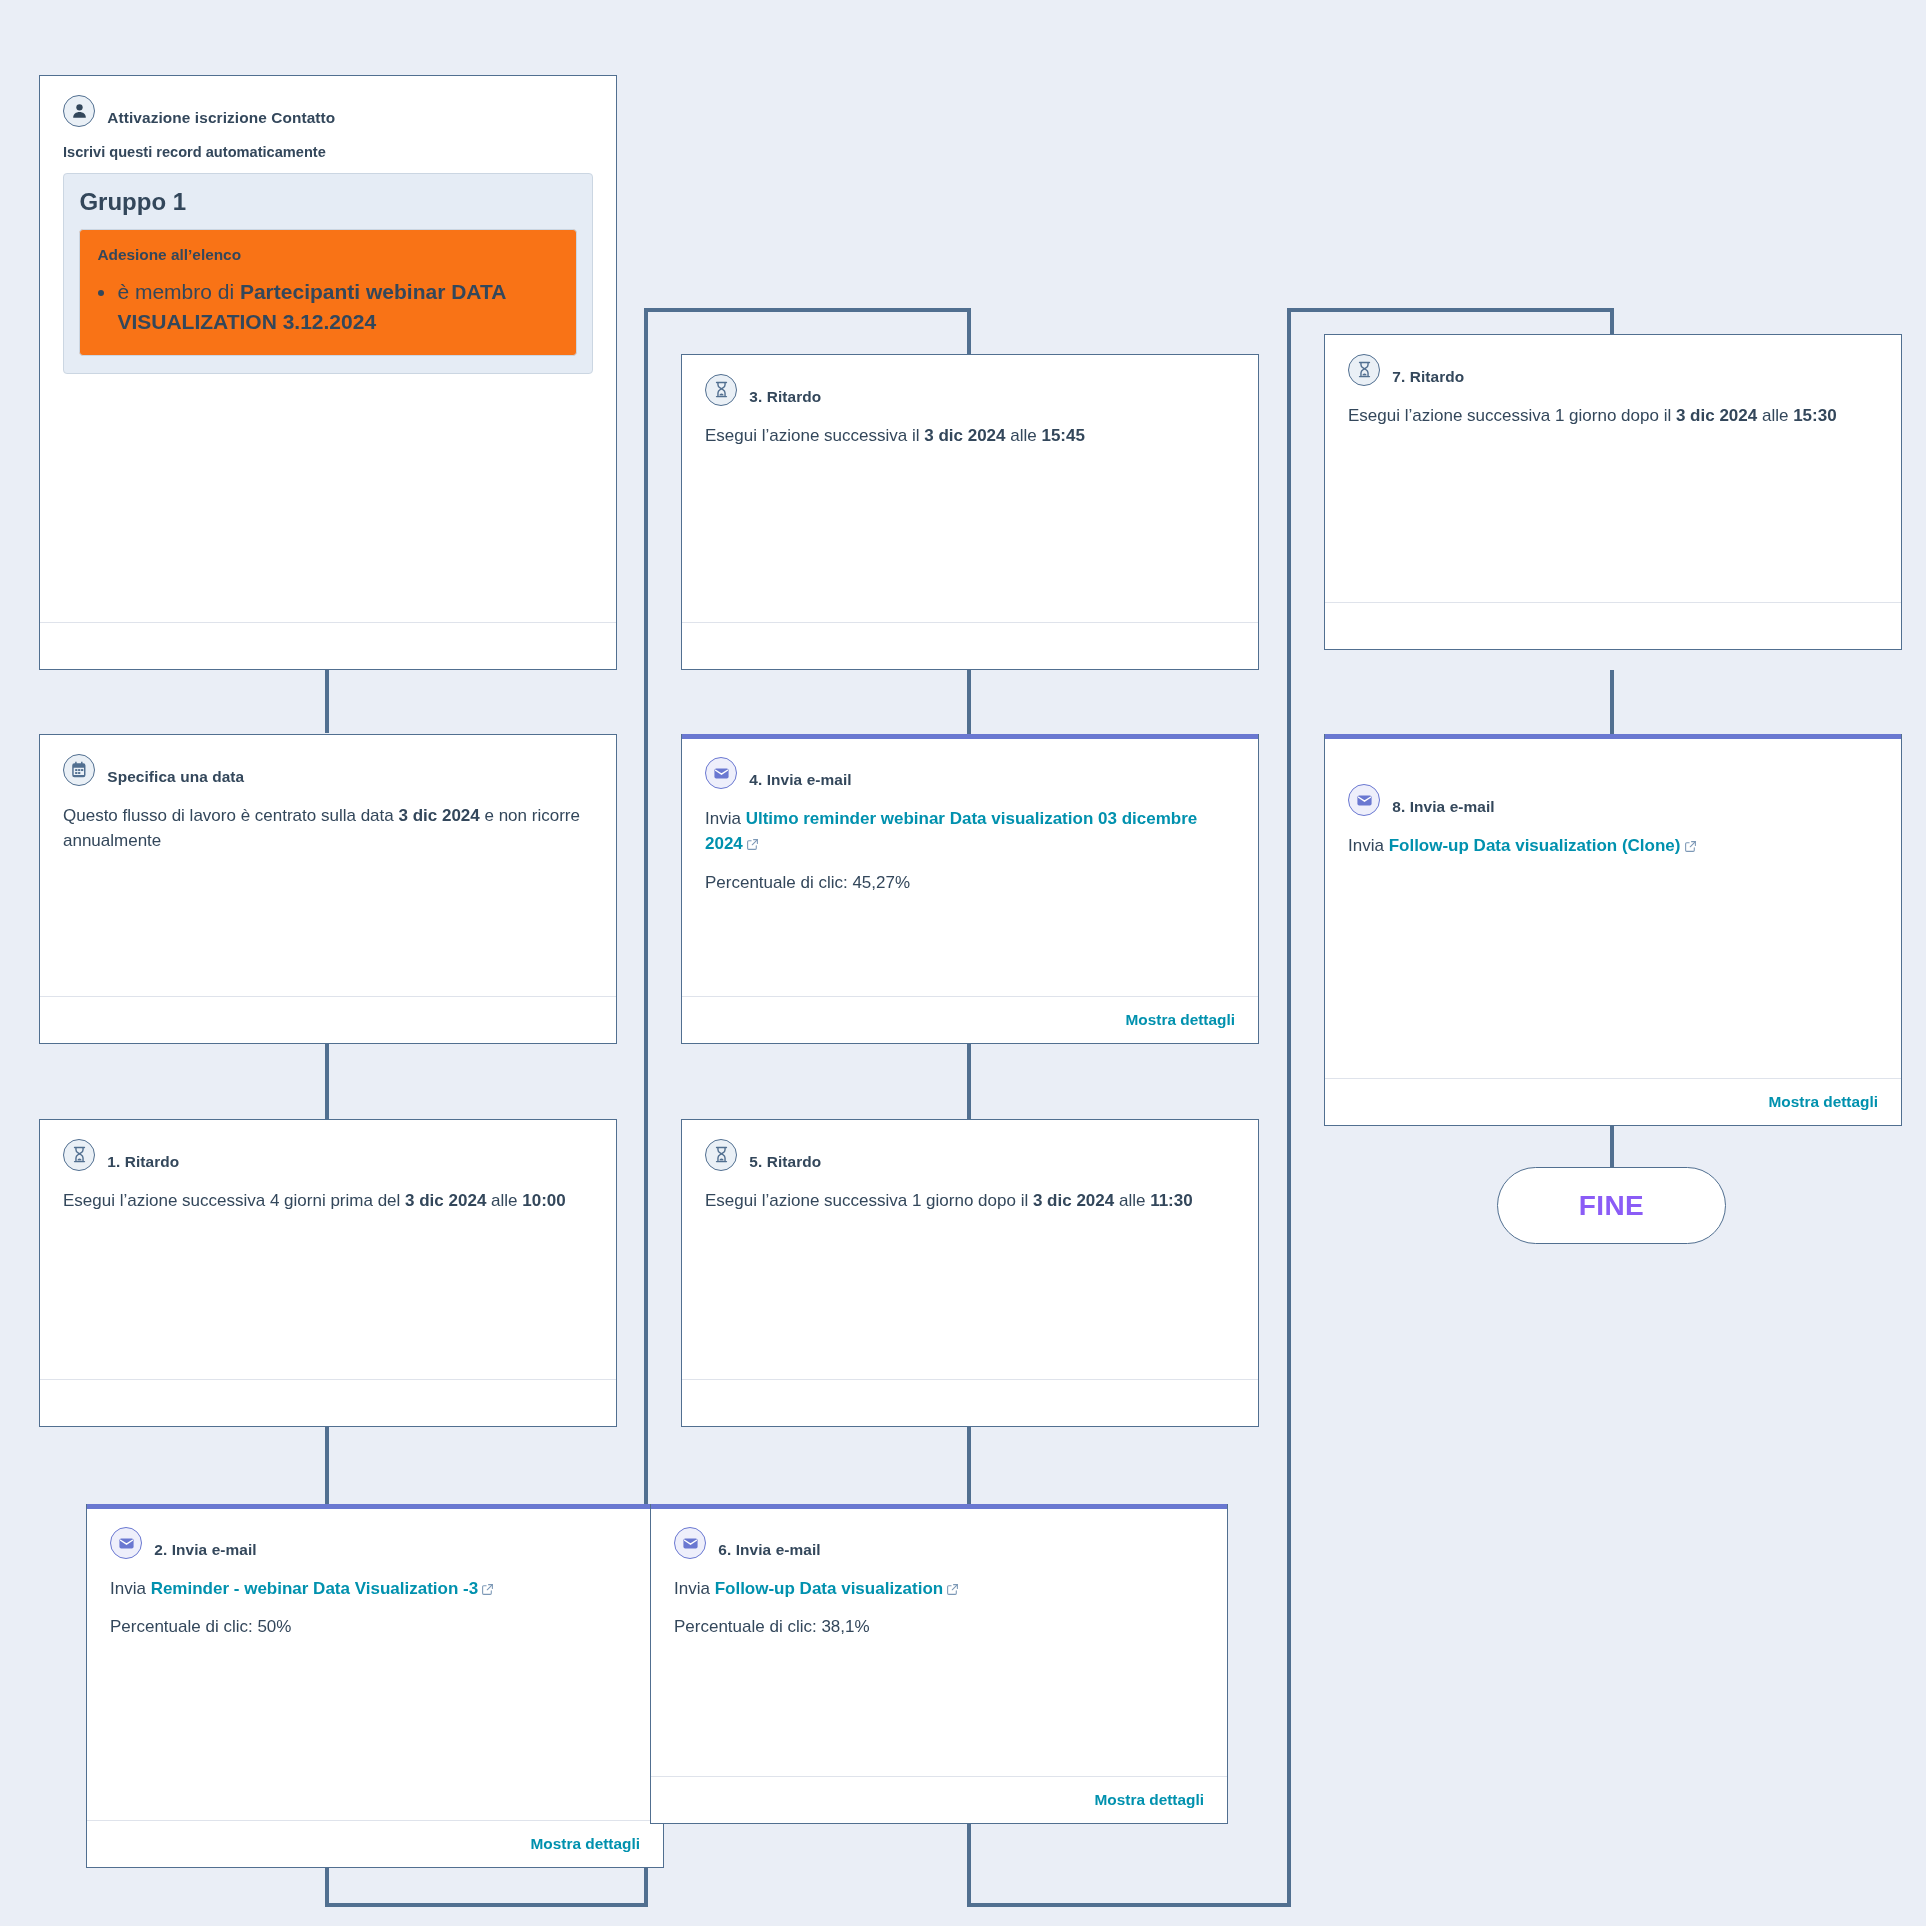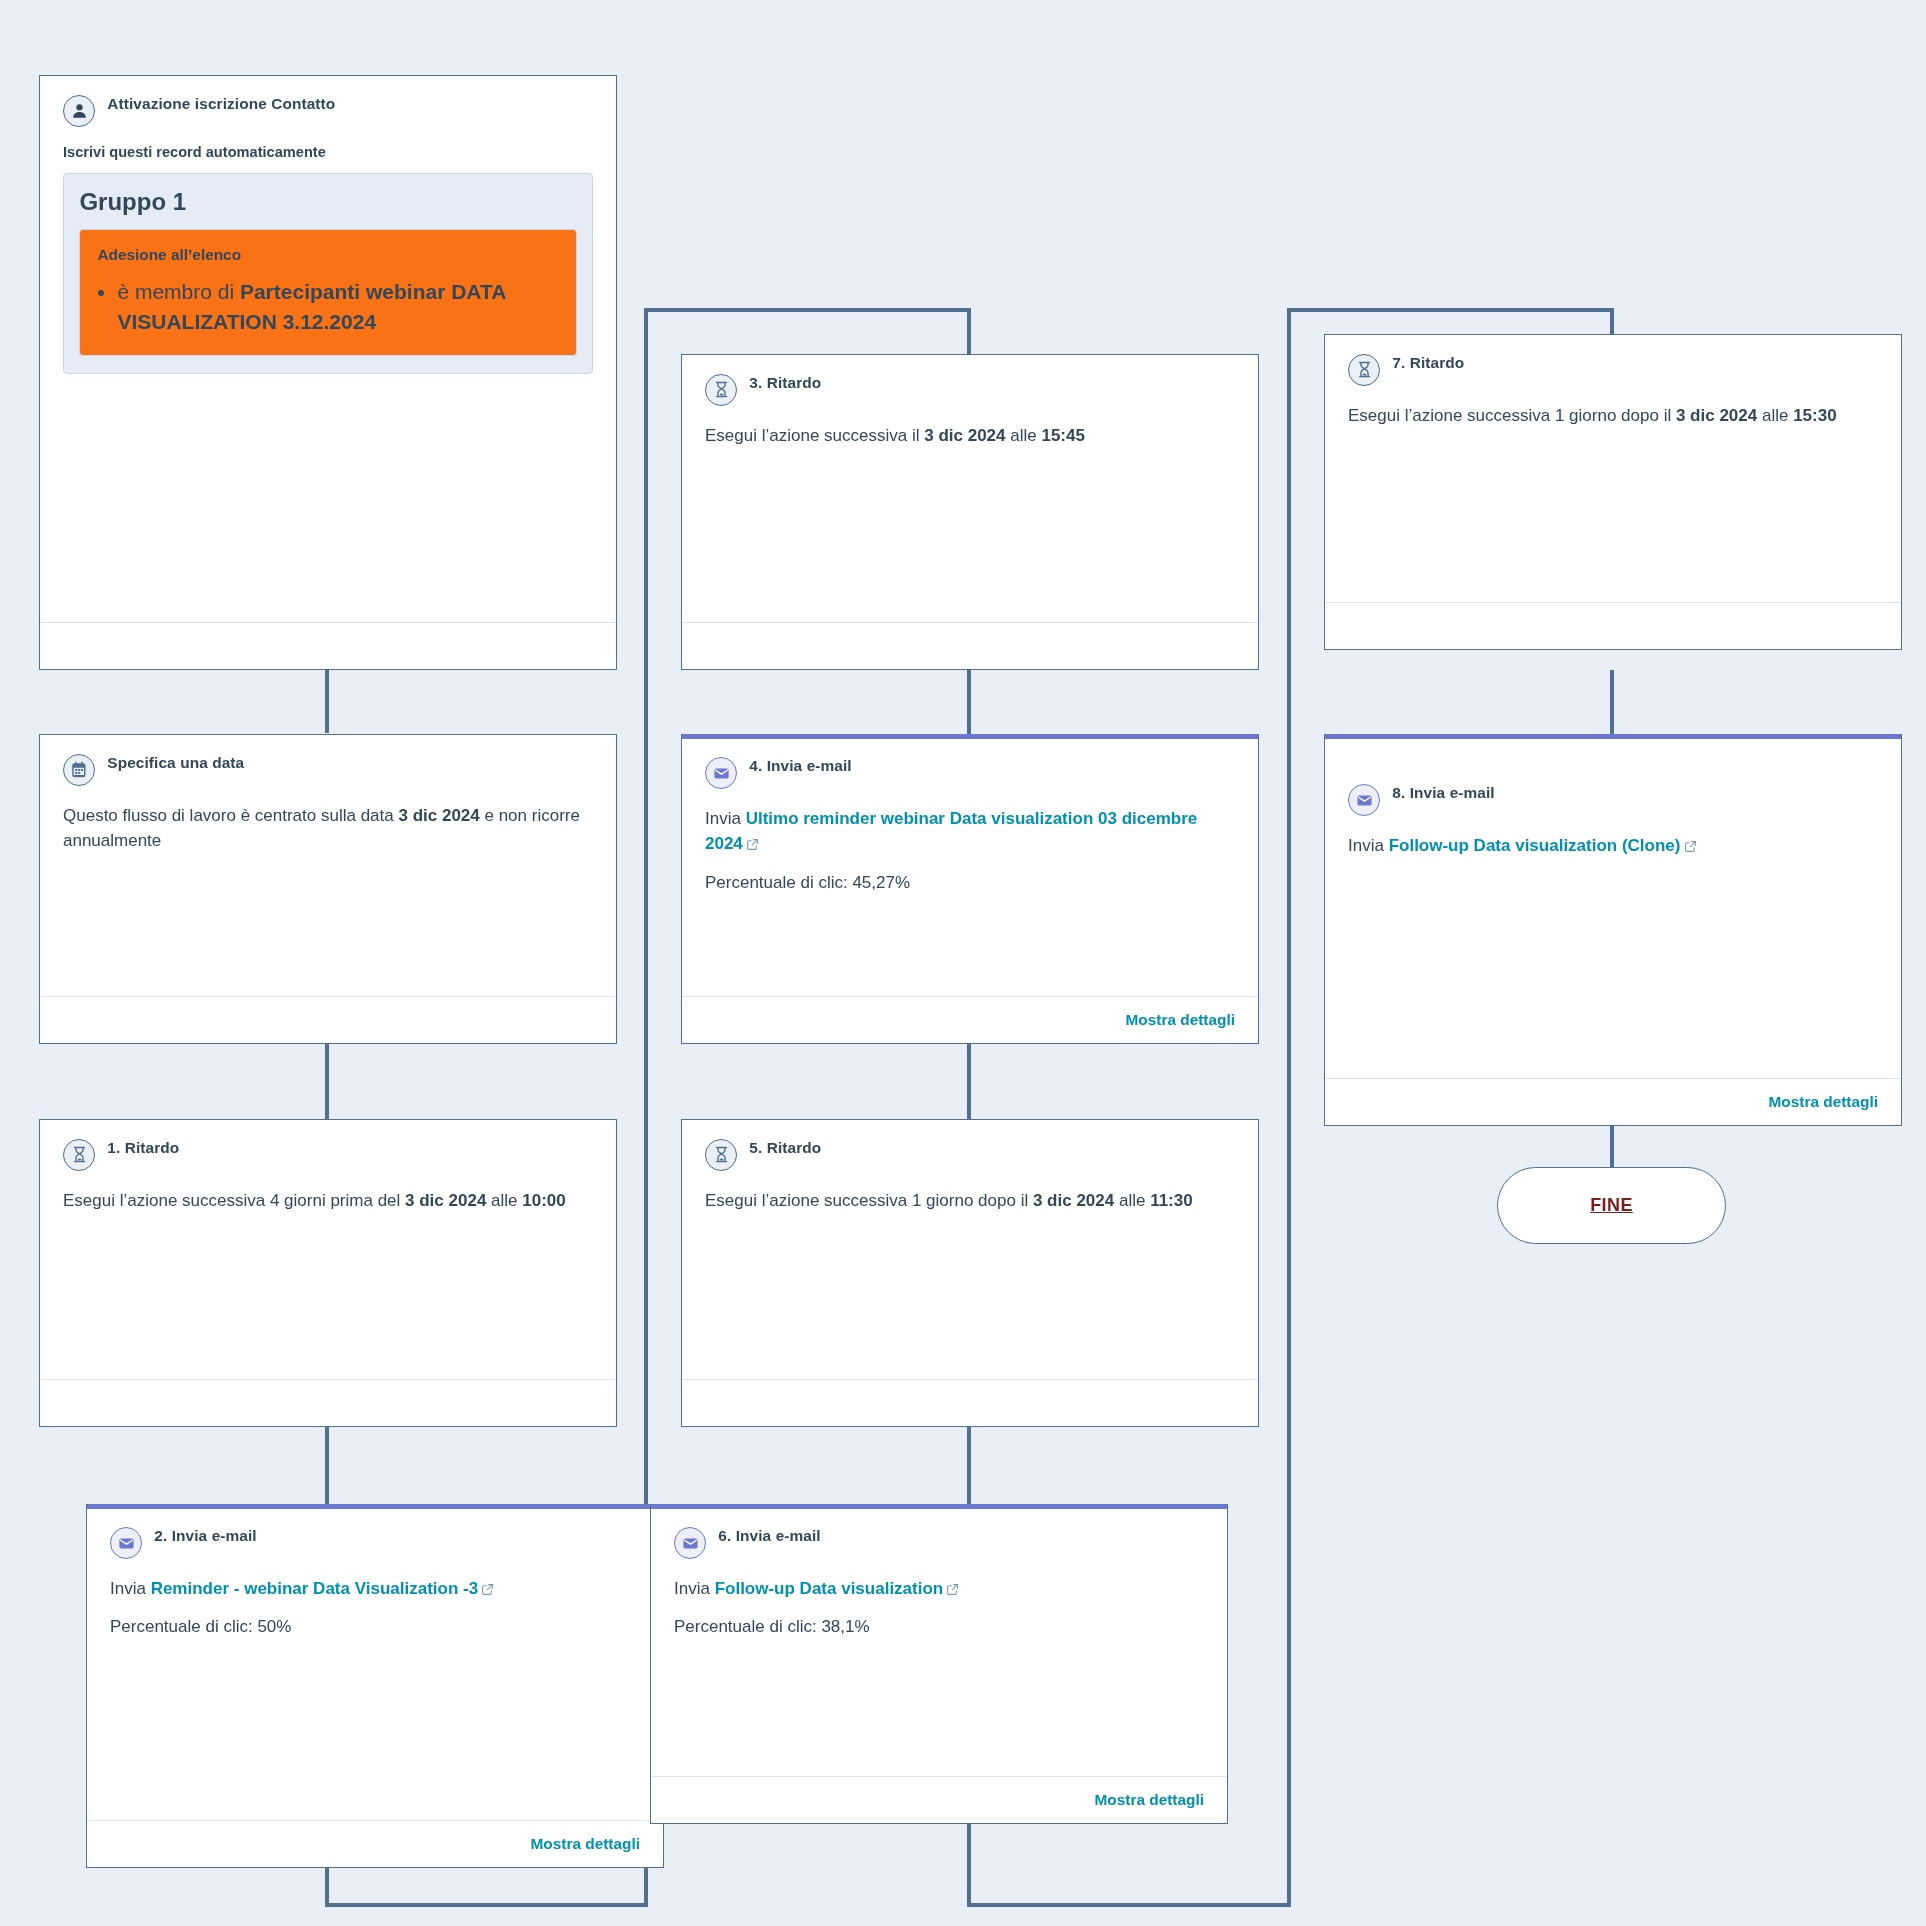--- a/index.html
+++ b/index.html
@@ -29,21 +29,21 @@
   .card-body{flex:1 1 auto;padding:18.5px 23px 0 23px;}
   .card-foot{
     flex:none;
     border-top:1.2px solid #dfe3eb;
     min-height:46px;
     display:flex;
     align-items:center;
     justify-content:flex-end;
     padding:0 23px;
   }
-  .card-head{display:flex;align-items:flex-start;gap:12.3px;margin-bottom:17px;}
+  .card-head{display:flex;align-items:flex-end;gap:12.3px;margin-bottom:17px;}
   .icon-circle{
     width:32px;height:32px;border-radius:50%;
     border:1.9px solid #516f90;background:#eaf0f6;
     display:flex;align-items:center;justify-content:center;flex:none;
     box-sizing:border-box;
   }
   .icon-circle.mail{border-color:#6a78d1;background:#eeeffb;}
   .head-title{font-size:15.4px;font-weight:700;letter-spacing:0.1px;color:#33475b;}
   .card-text{font-size:17px;line-height:1.48;color:#33475b;font-weight:400;}
   .card-text b{font-weight:700;}
@@ -66,21 +66,21 @@
   .crit-list{margin:0;padding-left:20px;}
   .crit-list li{font-size:21px;line-height:1.45;color:#33475b;}
   .crit-list li b{font-weight:700;}
   
   .end-node{
     position:absolute;
     background:#fff;border:1.5px solid #516f90;border-radius:77px;
     display:flex;align-items:center;justify-content:center;
     z-index:6;
   }
-  .end-label{font-size:18px;font-weight:700;color:#7f1d1d;letter-spacing:0.4px;text-decoration:underline;}
+  .end-label{font-size:28px;font-weight:700;color:#8b5cf6;letter-spacing:0.4px;}
 </style>
 </head>
 <body>
 
 <div id="canvas">
 
   <div class="conn" style="left:325px;top:668px;width:3.5px;height:65px;"></div>
 
   <div class="conn" style="left:325px;top:1044px;width:3.5px;height:75px;"></div>
 

